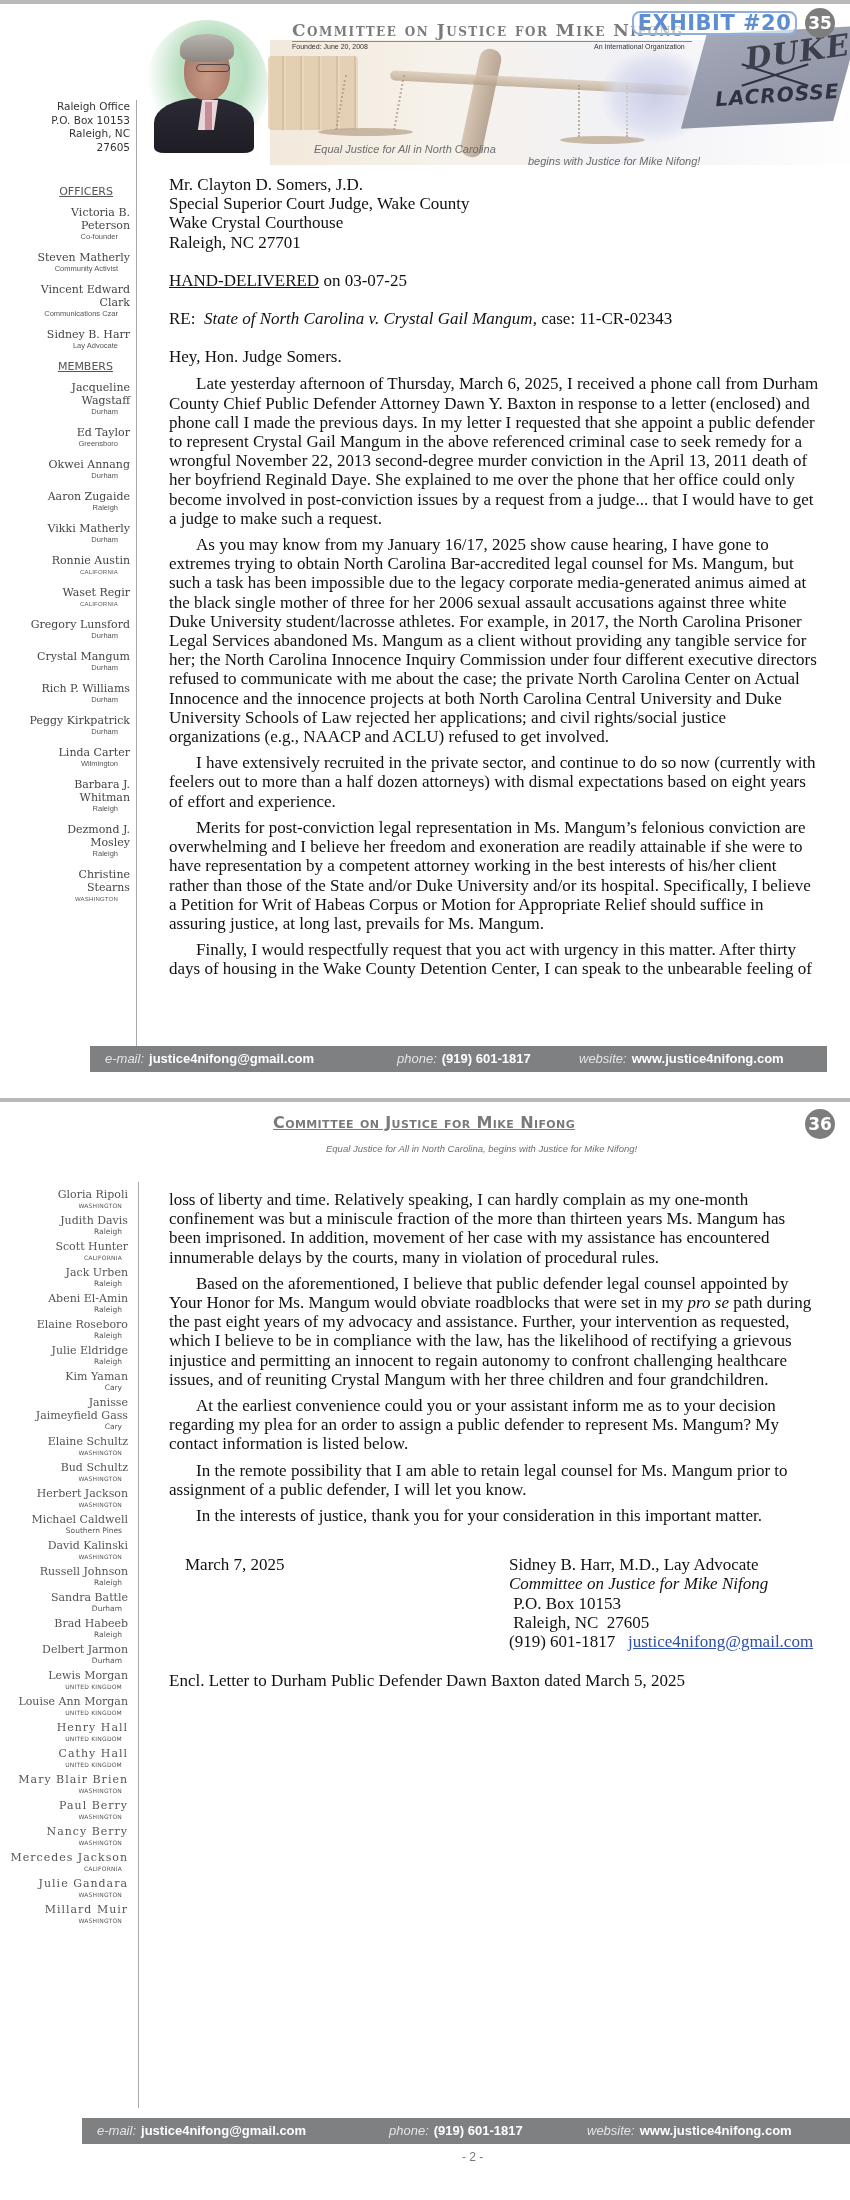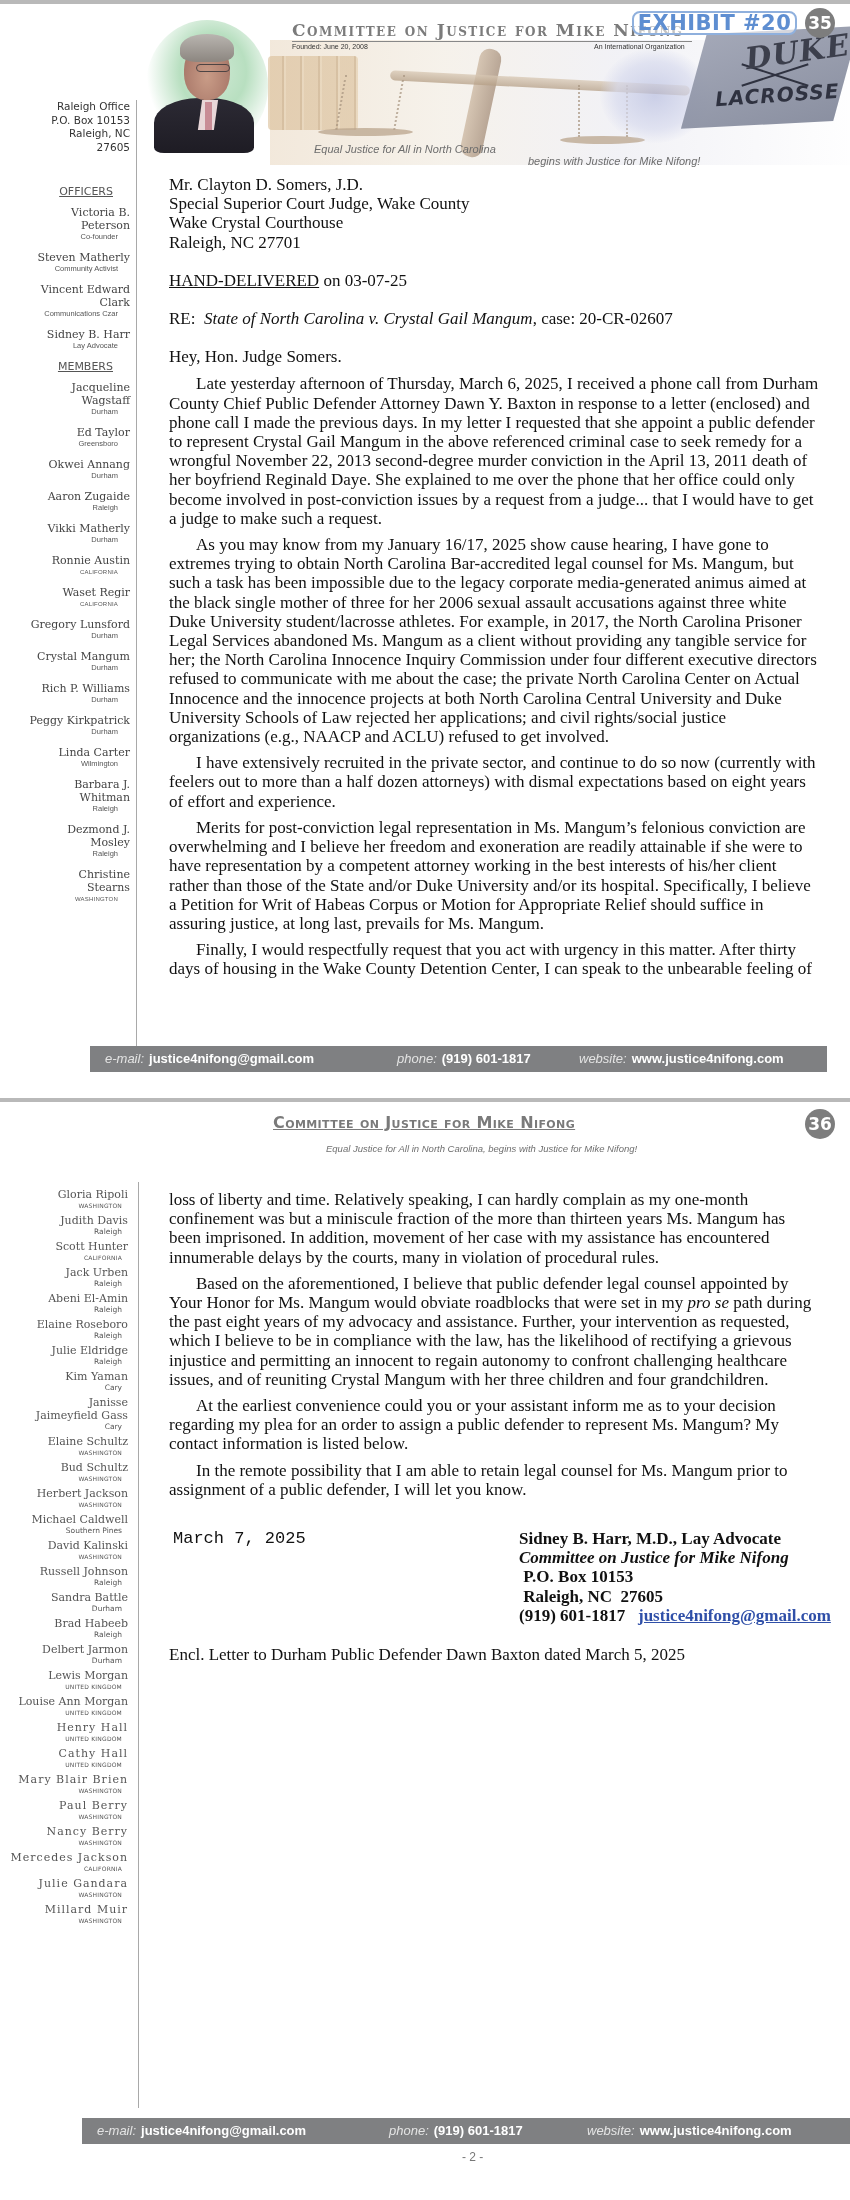--- a/index.html
+++ b/index.html
@@ -91,22 +91,22 @@
   .letter { position: absolute; left: 169px; width: 650px; font-family: "Liberation Serif", serif; font-size: 17px; line-height: 19.2px; color: #111; }
   #body1 { top: 175px; }
   #body2 { top: 92px; }
   .addr div { white-space: nowrap; }
   .gap { height: 19px; }
   .u { text-decoration: underline; }
   .i { font-style: italic; }
   .para { text-indent: 27px; margin-bottom: 7px; text-align: left; }
 
   .sign-row { position: relative; height: 116px; margin-top: 30px; }
-  .sign-date { position: absolute; left: 4px; top: 0; font-family: Liberation Mono, monospace; }
-  .sign-block { position: absolute; left: 350px; top: 0; font-weight: bold; }
+  .sign-date { position: absolute; left: 16px; top: 0; }
+  .sign-block { position: absolute; left: 340px; top: 0; }
   .sign-block a { color: #2f4fa8; text-decoration: underline; }
   .encl { margin-top: 0; }
 
   
   .footer-bar { position: absolute; left: 90px; width: 737px; height: 26px; background: #7f8082; color: #fff;
                 font-family: "Liberation Sans", sans-serif; font-size: 13px; line-height: 26px; display: flex; padding-left: 15px; }
   #page1 .footer-bar { top: 1046px; left: 90px; width: 737px; }
   #page2 .footer-bar { top: 1020px; left: 82px; width: 768px; }
   .f-item { white-space: nowrap; }
   .f-lbl { font-style: italic; color: #e4e4e4; margin-right: 5px; }
@@ -254,21 +254,21 @@
   <div class="letter" id="body1">
     <div class="addr">
       <div>Mr. Clayton D. Somers, J.D.</div>
       <div>Special Superior Court Judge, Wake County</div>
       <div>Wake Crystal Courthouse</div>
       <div>Raleigh, NC  27701</div>
     </div>
     <div class="gap"></div>
     <div><span class="u">HAND-DELIVERED</span><span> on 03-07-25</span></div>
     <div class="gap"></div>
-    <div><span style="white-space:pre">RE:  </span><span class="i">State of North Carolina v. Crystal Gail Mangum</span><span>, case: 20-CR-02607</span></div>
+    <div><span style="white-space:pre">RE:  </span><span class="i">State of North Carolina v. Crystal Gail Mangum</span><span>, case: 11-CR-02343</span></div>
     <div class="gap"></div>
     <div style="margin-bottom:8px">Hey, Hon. Judge Somers.</div>
 
     <p class="para">Late yesterday afternoon of Thursday, March 6, 2025, I received a phone call from Durham County Chief Public Defender Attorney Dawn Y. Baxton in response to a letter (enclosed) and phone call I made the previous days.  In my letter I requested that she appoint a public defender to represent Crystal Gail Mangum in the above referenced criminal case to seek remedy for a wrongful November 22, 2013 second-degree murder conviction in the April 13, 2011 death of her boyfriend Reginald Daye.  She explained to me over the phone that her office could only become involved in post-conviction issues by a request from a judge... that I would have to get a judge to make such a request.</p>
     <p class="para">As you may know from my January 16/17, 2025 show cause hearing, I have gone to extremes trying to obtain North Carolina Bar-accredited legal counsel for Ms. Mangum, but such a task has been impossible due to the legacy corporate media-generated animus aimed at the black single mother of three for her 2006 sexual assault accusations against three white Duke University student/lacrosse athletes.  For example, in 2017, the North Carolina Prisoner Legal Services abandoned Ms. Mangum as a client without providing any tangible service for her; the North Carolina Innocence Inquiry Commission under four different executive directors refused to communicate with me about the case; the private North Carolina Center on Actual Innocence and the innocence projects at both North Carolina Central University and Duke University Schools of Law rejected her applications; and civil rights/social justice organizations (e.g., NAACP and ACLU) refused to get involved.</p>
     <p class="para">I have extensively recruited in the private sector, and continue to do so now (currently with feelers out to more than a half dozen attorneys) with dismal expectations based on eight years of effort and experience.</p>
     <p class="para">Merits for post-conviction legal representation in Ms. Mangum’s felonious conviction are overwhelming and I believe her freedom and exoneration are readily attainable if she were to have representation by a competent attorney working in the best interests of his/her client rather than those of the State and/or Duke University and/or its hospital.  Specifically, I believe a Petition for Writ of Habeas Corpus or Motion for Appropriate Relief should suffice in assuring justice, at long last, prevails for Ms. Mangum.</p>
     <p class="para">Finally, I would respectfully request that you act with urgency in this matter.  After thirty days of housing in the Wake County Detention Center, I can speak to the unbearable feeling of</p>
   </div>
 
@@ -400,20 +400,21 @@
         <div class="m-name" style="letter-spacing:1px">Millard Muir</div>
         <div class="m-loc caps">WASHINGTON</div>
       </div>
   </div>
 
   <div class="letter" id="body2">
     <p class="para" style="text-indent:0">loss of liberty and time.  Relatively speaking, I can hardly complain as my one-month confinement was but a miniscule fraction of the more than thirteen years Ms. Mangum has been imprisoned.  In addition, movement of her case with my assistance has encountered innumerable delays by the courts, many in violation of procedural rules.</p>
     <p class="para"><span>Based on the aforementioned, I believe that public defender legal counsel appointed by Your Honor for Ms. Mangum would obviate roadblocks that were set in my </span><span class="i">pro se</span><span> path during the past eight years of my advocacy and assistance.  Further, your intervention as requested, which I believe to be in compliance with the law, has the likelihood of rectifying a grievous injustice and permitting an innocent to regain autonomy to confront challenging healthcare issues, and of reuniting Crystal Mangum with her three children and four grandchildren.</span></p>
     <p class="para">At the earliest convenience could you or your assistant inform me as to your decision regarding my plea for an order to assign a public defender to represent Ms. Mangum?  My contact information is listed below.</p>
     <p class="para">In the remote possibility that I am able to retain legal counsel for Ms. Mangum prior to assignment of a public defender, I will let you know.</p>
+    <p class="para">In the interests of justice, thank you for your consideration in this important matter.</p>
 
     <div class="sign-row">
       <div class="sign-date">March 7, 2025</div>
       <div class="sign-block">
         <div>Sidney B. Harr, M.D., Lay Advocate</div>
         <div class="i">Committee on Justice for Mike Nifong</div>
         <div style="white-space:pre"> P.O. Box 10153</div>
         <div style="white-space:pre"> Raleigh, NC  27605</div>
         <div><span style="white-space:pre">(919) 601-1817   </span><a>justice4nifong@gmail.com</a></div>
       </div>

